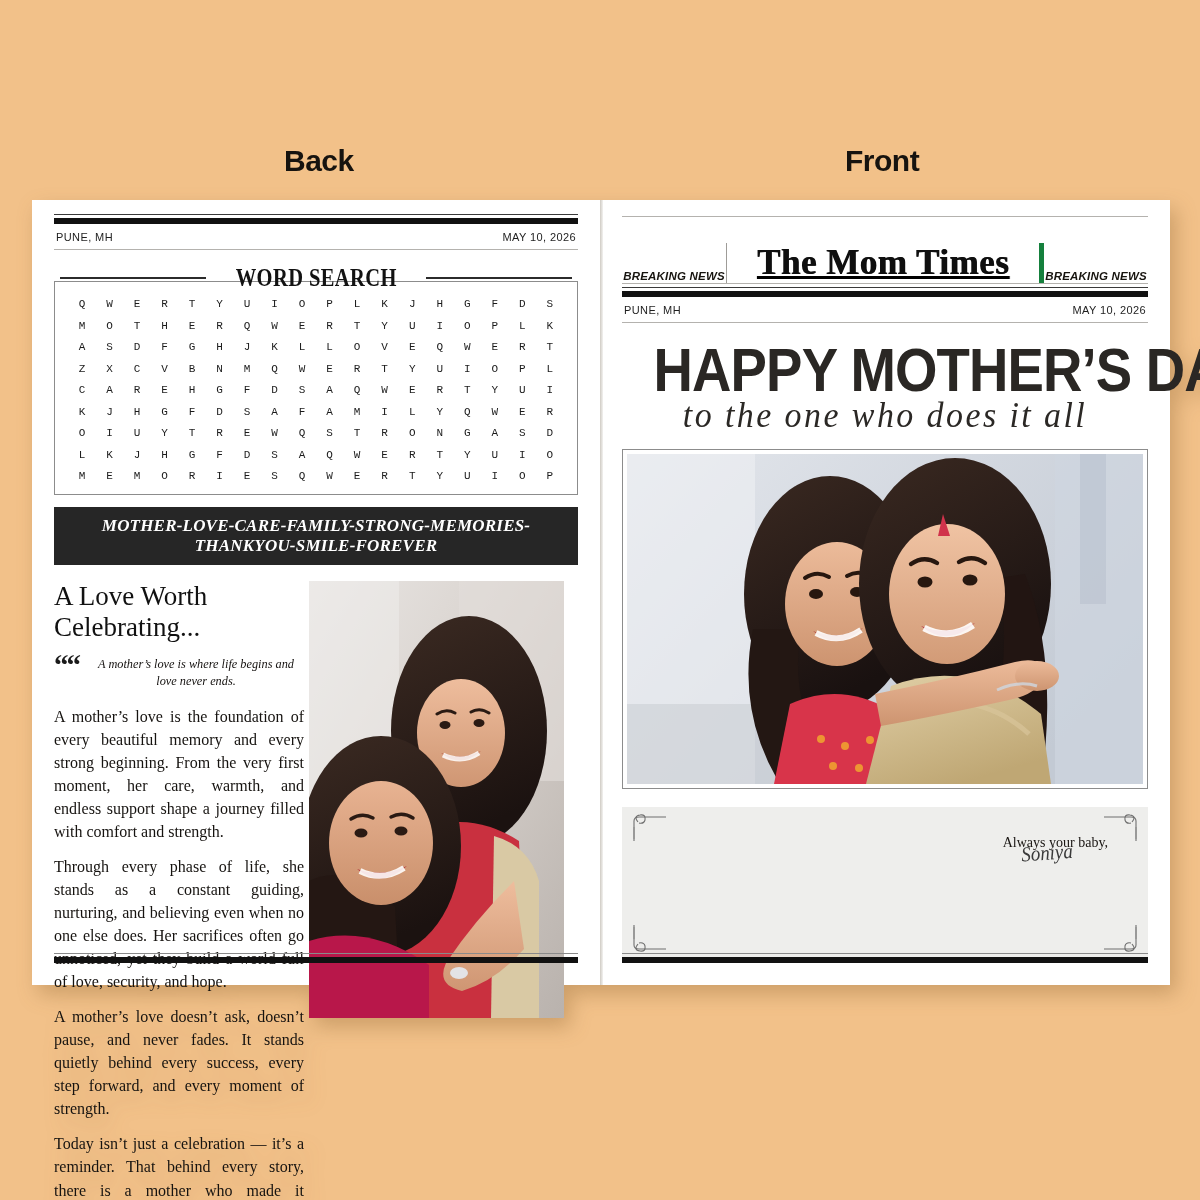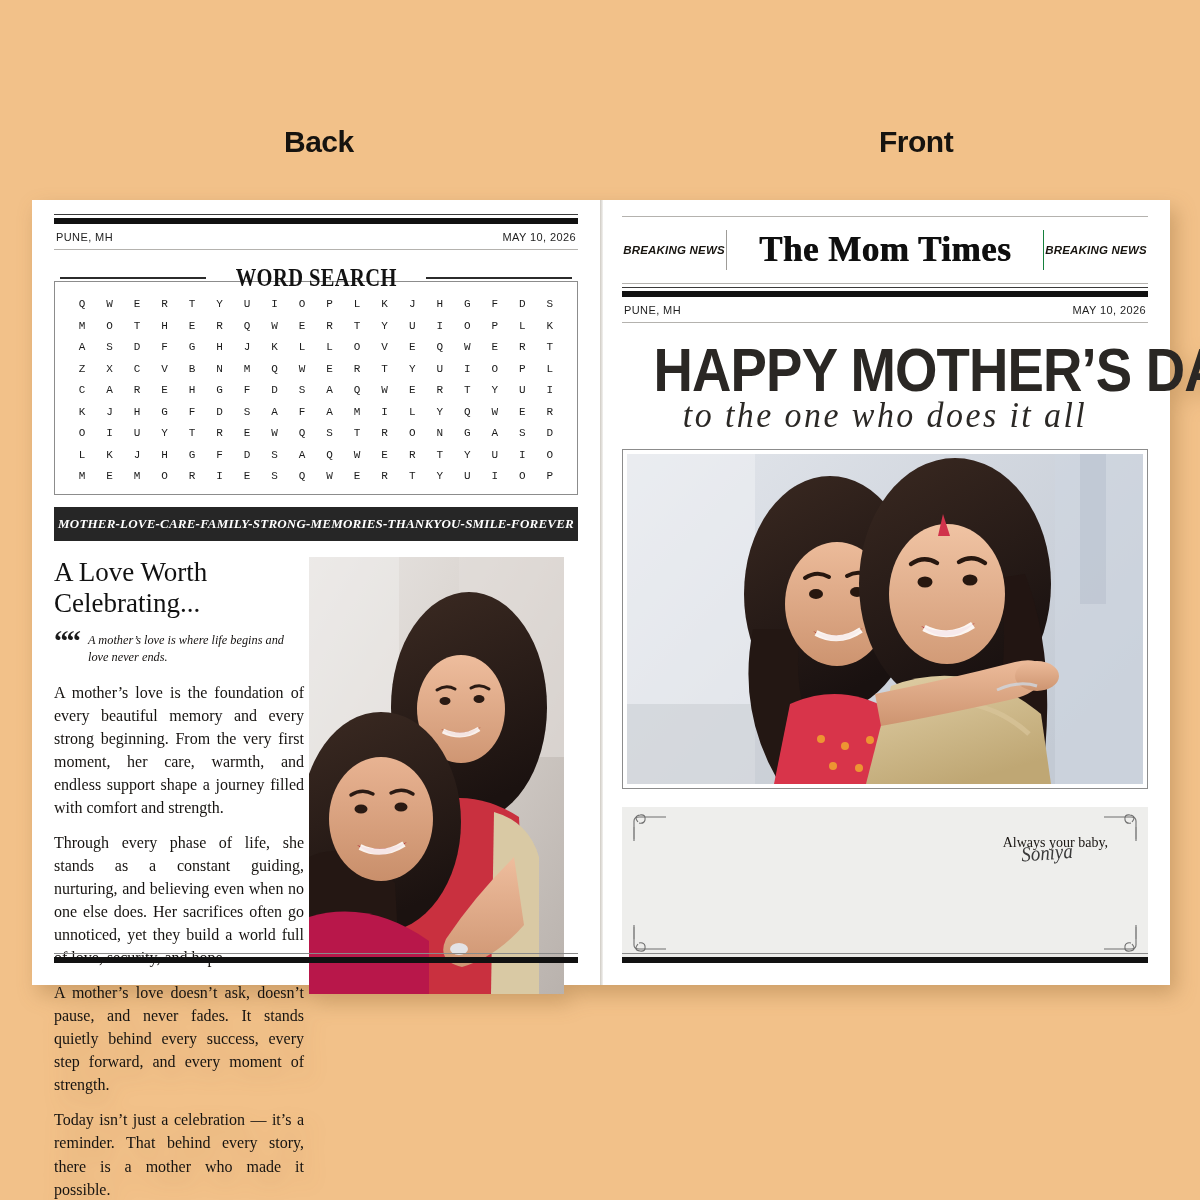--- a/index.html
+++ b/index.html
@@ -14,24 +14,24 @@
   #stage { position: relative; width: 1200px; height: 1200px; }
 
   
   .side-label {
     position: absolute;
     font-family: "Liberation Sans", sans-serif;
     font-weight: bold;
     font-size: 30px;
     letter-spacing: -0.5px;
     color: #16130f;
-    top: 125px;
+    top: 144px;
   }
   .side-label.back  { left: 284px; }
-  .side-label.front { left: 845px; margin-left: 34px; }
+  .side-label.front { left: 845px; }
 
   
   .spread {
     position: absolute;
     left: 32px; top: 200px;
     width: 1138px; height: 785px;
     display: flex;
     filter: drop-shadow(6px 9px 10px rgba(120,80,30,0.30));
   }
   .page {
@@ -96,21 +96,21 @@
     color: #1b1b1b;
   }
   .ws-row span { width: 14px; text-align: center; }
 
   .ws-words {
     background: #262626;
     color: #ffffff;
     text-align: center;
     font-family: "Liberation Serif", serif;
     font-weight: bold; font-style: italic;
-    font-size: 13px;
+    font-size: 17px;
     letter-spacing: 0.2px;
     padding: 9px 4px;
     margin-top: 12px;
   }
 
   
   .article-wrap {
     display: flex; gap: 5px;
     margin-top: 16px;
   }
@@ -123,57 +123,57 @@
   }
   .quote-row { display: flex; gap: 9px; margin-bottom: 14px; }
   .quote-mark {
     font-family: "Liberation Serif", serif;
     font-weight: bold; font-size: 29px;
     color: #1a1a1a; line-height: 0.72;
     letter-spacing: -2px;
   }
   .quote-text {
     font-style: italic; font-size: 12.3px;
-    line-height: 1.42; color: #14110f; padding-top: 1px;
+    line-height: 1.42; color: #14110f; padding-top: 1px; text-align: center;
   }
   .article-col p {
     font-size: 16px; line-height: 1.44;
     text-align: justify; color: #161310;
     margin-bottom: 12px;
   }
 
   .photo-col { width: 255px; }
   .photo {
     width: 100%; height: 437px;
     position: relative; overflow: hidden;
     background: #d9d2cb;
   }
 
   
   .masthead {
-    display: flex; align-items: center;
+    display: flex; align-items: flex-end;
     border-top: 1px solid #b4b2ae;
     border-bottom: 1px solid #b4b2ae;
     margin-top: 8px; height: 68px;
   }
   .breaking {
     width: 104px;
     display: flex; align-items: center; justify-content: center;
     text-align: center;
     font-family: "Liberation Sans", sans-serif;
     font-weight: bold; font-style: italic;
     font-size: 11.5px; line-height: 1.25;
     letter-spacing: 0.2px;
     color: #17140f;
   }
   .masthead-title {
     flex: 1;
     border-left: 1px solid #9e9c98;
-    border-right: 1px solid #15803d;
-    display: flex; align-items: center; justify-content: center;
+    border-right: 5px solid #15803d;
+    display: flex; align-items: center; justify-content: center; text-decoration: underline;
   }
   .masthead-title span {
     font-family: "Liberation Serif", serif;
     font-weight: bold; font-size: 35px;
     letter-spacing: 0.5px;
     color: #0f0f0f;
     text-shadow: 0.7px 0 0 #0f0f0f;
   }
 
   

